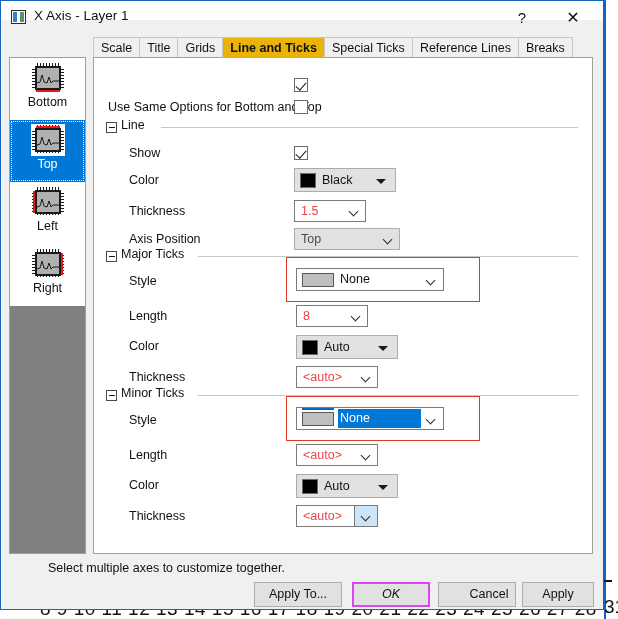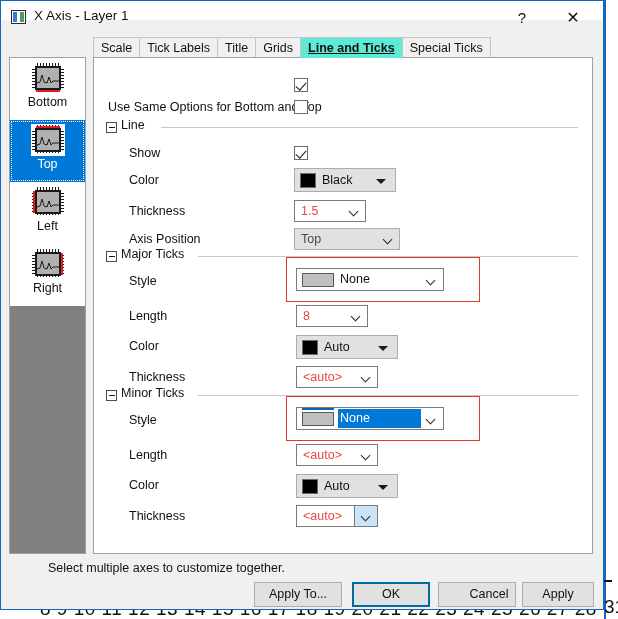--- a/index.html
+++ b/index.html
@@ -43,21 +43,21 @@
     font-size:16px;color:#111;text-align:center;line-height:26px;cursor:default;}
 
   
   #tabstrip{position:absolute;left:92px;top:36px;width:500px;height:21px;}
   .tab{
     float:left;height:21px;line-height:20px;padding:0 7px;
     border:1px solid #c6c6c6;border-bottom:none;margin-right:-1px;
     background:#f0f0f0;font-size:12.5px;color:#111;box-sizing:border-box;
     cursor:default;
   }
-  .tab.active{background:#5eead4;font-weight:bold;position:relative;z-index:3;text-decoration:underline;}
+  .tab.active{background:#eab308;font-weight:bold;position:relative;z-index:3;}
 
   
   #sidebar{
     position:absolute;left:8px;top:56px;width:77px;height:497px;
     background:#ffffff;border:1px solid #a0a0a0;box-sizing:border-box;
     overflow:hidden;
   }
   .axis-item{
     width:75px;height:62px;position:relative;cursor:default;box-sizing:border-box;
   }
@@ -159,21 +159,21 @@
 
   
   .redbox{position:absolute;border:1.5px solid #e0392c;box-sizing:border-box;pointer-events:none;}
 
   
   #hint{position:absolute;left:6px;top:560px;font-size:12.5px;color:#111;margin-left:41px;}
   .dlgbtn{
     position:absolute;top:581px;height:25px;background:#e1e1e1;border:1px solid #adadad;
     box-sizing:border-box;font-size:12.5px;color:#111;text-align:center;line-height:23px;cursor:default;
   }
-  .dlgbtn.focus{border:2px solid #0369a1;line-height:21px;}
+  .dlgbtn.focus{border:2px solid #d946ef;line-height:21px;font-style:italic;}
 </style>
 </head>
 <body>
 
 <div id="bg-layer">
   <div id="bg-axis-labels">8  9  10 11 12 13 14 15 16 17 18 19 20 21 22 23 24 25 26 27 28 29 30</div>
   <div id="bg-right-rule"></div>
   <div id="bg-corner"></div>
   <div id="bg-corner-num">31</div>
 </div>
@@ -186,21 +186,20 @@
         <i class="b"></i>
         <i class="c"></i>
     </div>
     <div id="title-text">X Axis - Layer 1</div>
     <div id="help-btn">?</div>
     <div id="close-btn">✕</div>
   </div>
 
   <div id="tabstrip">
     <div class="tab">Scale</div>
-    <div class="tab">Tick Labels</div>
     <div class="tab">Title</div>
     <div class="tab">Grids</div>
     <div class="tab active">Line and Ticks</div>
     <div class="tab">Special Ticks</div>
     <div class="tab">Reference Lines</div>
     <div class="tab">Breaks</div>
   </div>
 
   <div id="sidebar">
 

